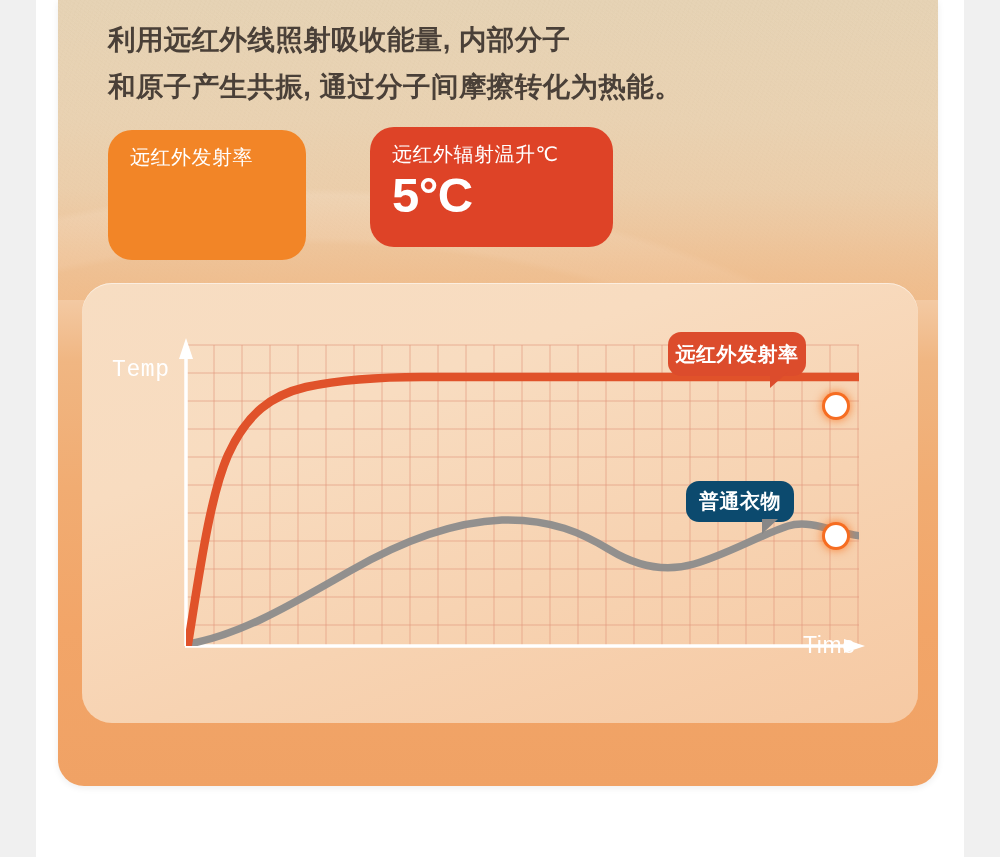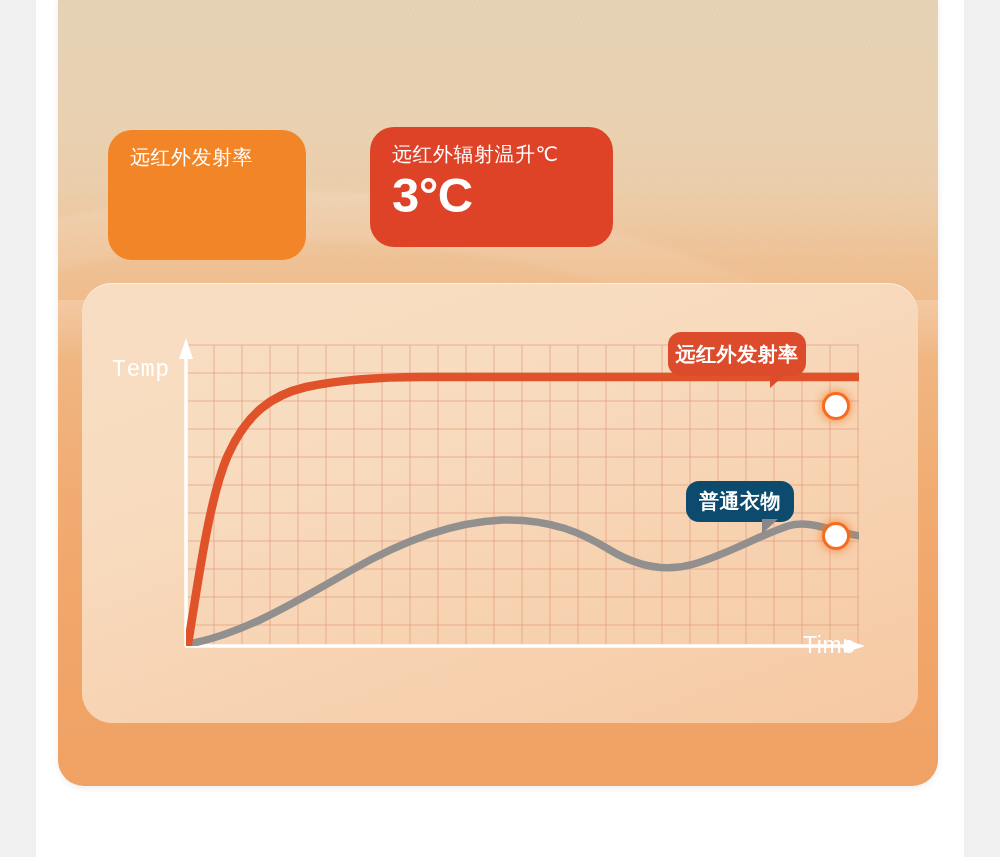--- a/index.html
+++ b/index.html
@@ -208,28 +208,30 @@
   <div class="content-column"></div>
 
   <div class="hero-texture">
     <div class="hero-noise"></div>
   </div>
 
   <div class="feature-card">
     <div class="feature-card-texture"></div>
   </div>
 
+  <div class="headline">利用远红外线照射吸收能量, 内部分子
+和原子产生共振, 通过分子间摩擦转化为热能。</div>
 
   <div class="stat-chip" id="chip-emissivity">
     <div class="stat-label">远红外发射率</div>
   </div>
 
   <div class="stat-chip" id="chip-temprise">
     <div class="stat-label">远红外辐射温升℃</div>
-    <div class="stat-value">3°C</div>
+    <div class="stat-value">5°C</div>
   </div>
 
   <div class="chart-card">
     <div class="chart-inner">
       <svg class="chart-svg" width="836" height="440" viewBox="0 0 836 440">
         <defs>
           <clipPath id="plotClip">
             <rect x="104" y="62" width="673" height="301"></rect>
           </clipPath>
         </defs>

